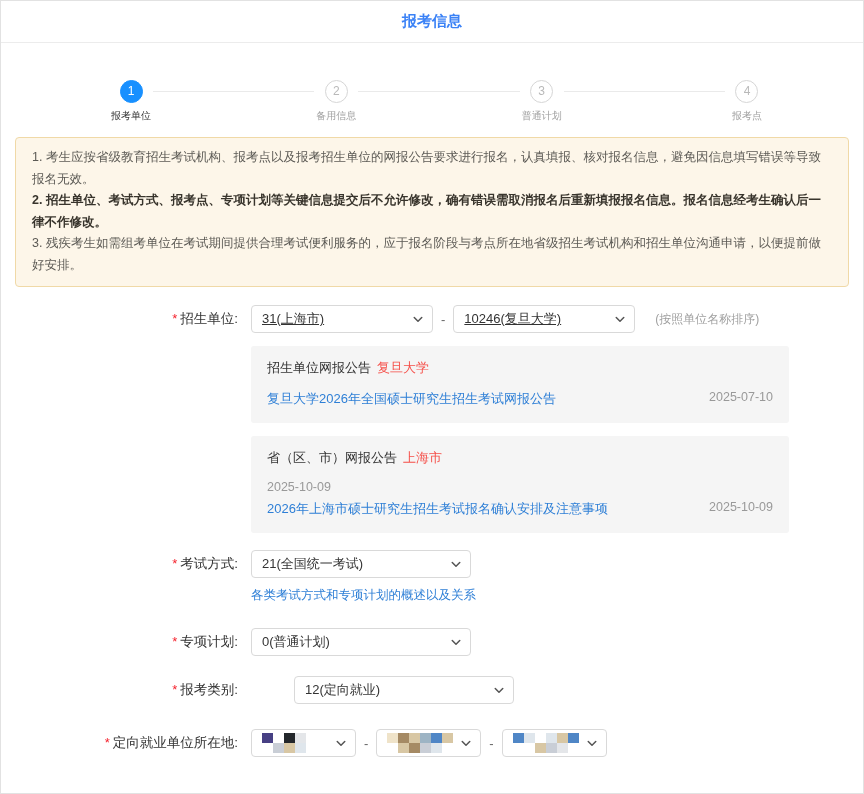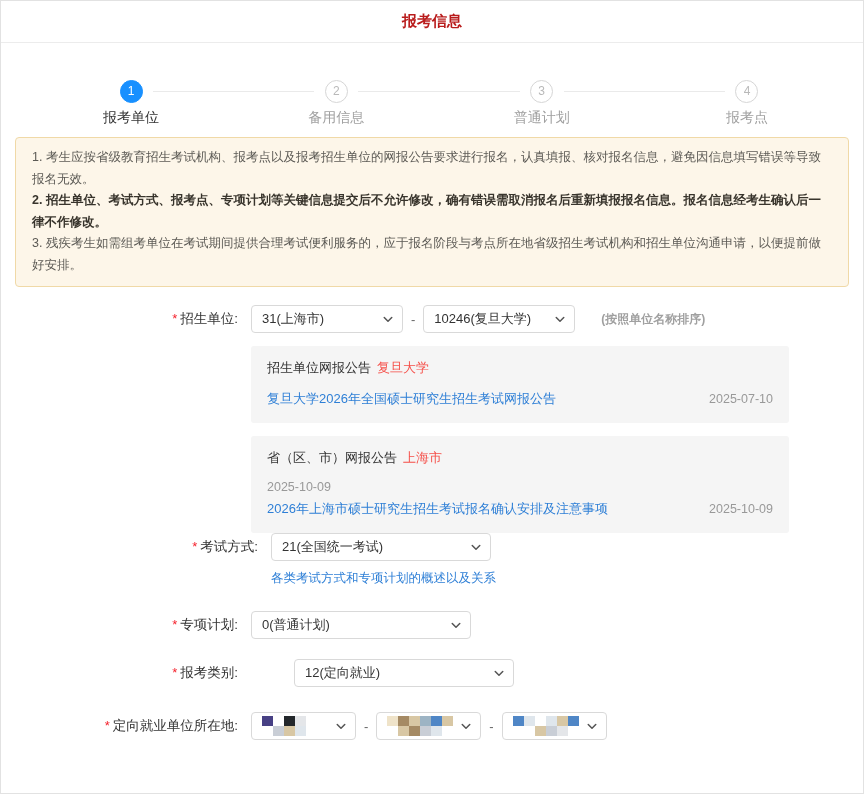--- a/index.html
+++ b/index.html
@@ -9,34 +9,34 @@
   }
   .page {
     width:864px; height:794px; background:#fff;
     border:1px solid #e2e2e2; margin:0 auto; overflow:hidden;
   }
   
   .header {
     height:42px; display:flex; align-items:center; justify-content:center;
     border-bottom:1px solid #ececec;
   }
-  .header .title { font-size:15px; font-weight:bold; color:#b91c1c; }
+  .header .title { font-size:15px; font-weight:bold; color:#3b82f6; }
 
   
   .steps { display:flex; align-items:center; margin:36px 0 0; padding:0 104px 0 118px; height:24px; }
   .step { position:relative; width:24px; display:flex; justify-content:center; flex-shrink:0; }
   .step .circle {
     width:23px; height:23px; border-radius:50%;
     display:flex; align-items:center; justify-content:center;
     font-size:12px; background:#fff; border:1px solid #d6d6d6; color:#b9b9b9;
   }
   .step--active .circle { background:#1890ff; border-color:#1890ff; color:#fff; }
   .step .step-label {
     position:absolute; top:29px; left:50%; transform:translateX(-50%);
-    white-space:nowrap; font-size:14px; color:#a0a0a0;
+    white-space:nowrap; font-size:10px; color:#a0a0a0;
   }
   .step--active .step-label { color:#333; }
   .connector { flex:1; height:1px; background:#eaeaea; margin:0 10px; }
 
   
   .notice {
     margin:34px 14px 0; background:#fdf6e9; border:1px solid #f0d9a7;
     border-radius:4px; padding:9px 16px 10px;
     font-size:12.5px; line-height:1.72; color:#5c5a55;
   }
@@ -46,42 +46,42 @@
   .form { margin-top:18px; }
   .form-row { display:flex; align-items:flex-start; }
   .form-label {
     width:250px; text-align:right; padding-right:13px; flex-shrink:0;
     font-size:13.5px; color:#333; line-height:28px; white-space:nowrap;
   }
   .req { color:#f5222d; margin-right:3px; font-size:13px; }
   .form-control { display:flex; flex-direction:column; }
   .control-line { display:flex; align-items:center; }
   .dash { margin:0 8px; color:#666; font-size:13px; }
-  .inline-hint { font-size:12px; color:#a0a0a0; margin-left:26px;font-weight:bold; }
+  .inline-hint { font-size:12px; color:#a0a0a0; margin-left:20px; }
   .hint { font-size:12px; color:#9b9b9b; margin-top:9px; line-height:1.4; }
   .link { font-size:12.5px; color:#2e7fd6; text-decoration:none; cursor:pointer; }
   .link-hint { margin-top:9px; }
 
   
   .select {
     height:28px; border:1px solid #d9d9d9; border-radius:4px; background:#fff;
     display:flex; align-items:center; justify-content:space-between;
     padding:0 8px 0 10px; font-size:13px; color:#333; cursor:pointer;
   }
   .select .chev { display:flex; align-items:center; margin-left:6px; }
-  .w170 { width:152px; } .w220 { width:220px; } .w105 { width:105px; }
+  .w170 { width:182px;text-decoration:underline; } .w220 { width:220px; } .w105 { width:105px; }
 
   
   .ann-box {
     width:538px; background:#f5f5f5; border-radius:3px;
     padding:13px 16px 15px; margin-top:13px;
   }
   .ann-title { font-size:13px; color:#333; }
   .ann-title .highlight { color:#f5504a; margin-left:6px; }
-  .ann-item { display:flex; justify-content:space-between; align-items:center; margin-top:13px;gap:36px; }
+  .ann-item { display:flex; justify-content:space-between; margin-top:13px;gap:36px; }
   .ann-item + .ann-item { margin-top:6px; }
   .ann-item .link { font-size:13px; }
   .ann-date { font-size:12.5px; color:#999; }
 
   
   .mz { display:grid; grid-auto-rows:10px; }
   .mz i { display:block; }
   .mz-5 { grid-template-columns:repeat(5,11px); }
   .mz-6 { grid-template-columns:repeat(6,11px); }
   .c0{background:transparent}.c1{background:#474084}.c2{background:#c9ced6}
@@ -170,21 +170,21 @@
             <span class="ann-date">2025-10-09</span>
           </div>
           <div class="ann-item">
             <a class="link">2026年上海市硕士研究生招生考试报名确认安排及注意事项</a>
             <span class="ann-date">2025-10-09</span>
           </div>
         </div>
       </div>
     </div>
 
-    <div class="form-row" style="padding-left:20px;">
+    <div class="form-row" style="margin-top:17px;">
       <div class="form-label"><span class="req">*</span><span>考试方式:</span></div>
       <div class="form-control">
         <div class="control-line">
           <div class="select w220">
             <span>21(全国统一考试)</span>
             <span class="chev">
                 <svg width="12" height="12" viewBox="0 0 16 16">
                   <path d="M3 6l5 5 5-5" stroke="#555" stroke-width="2" fill="none" stroke-linecap="round" stroke-linejoin="round"></path>
                 </svg>
               </span>

